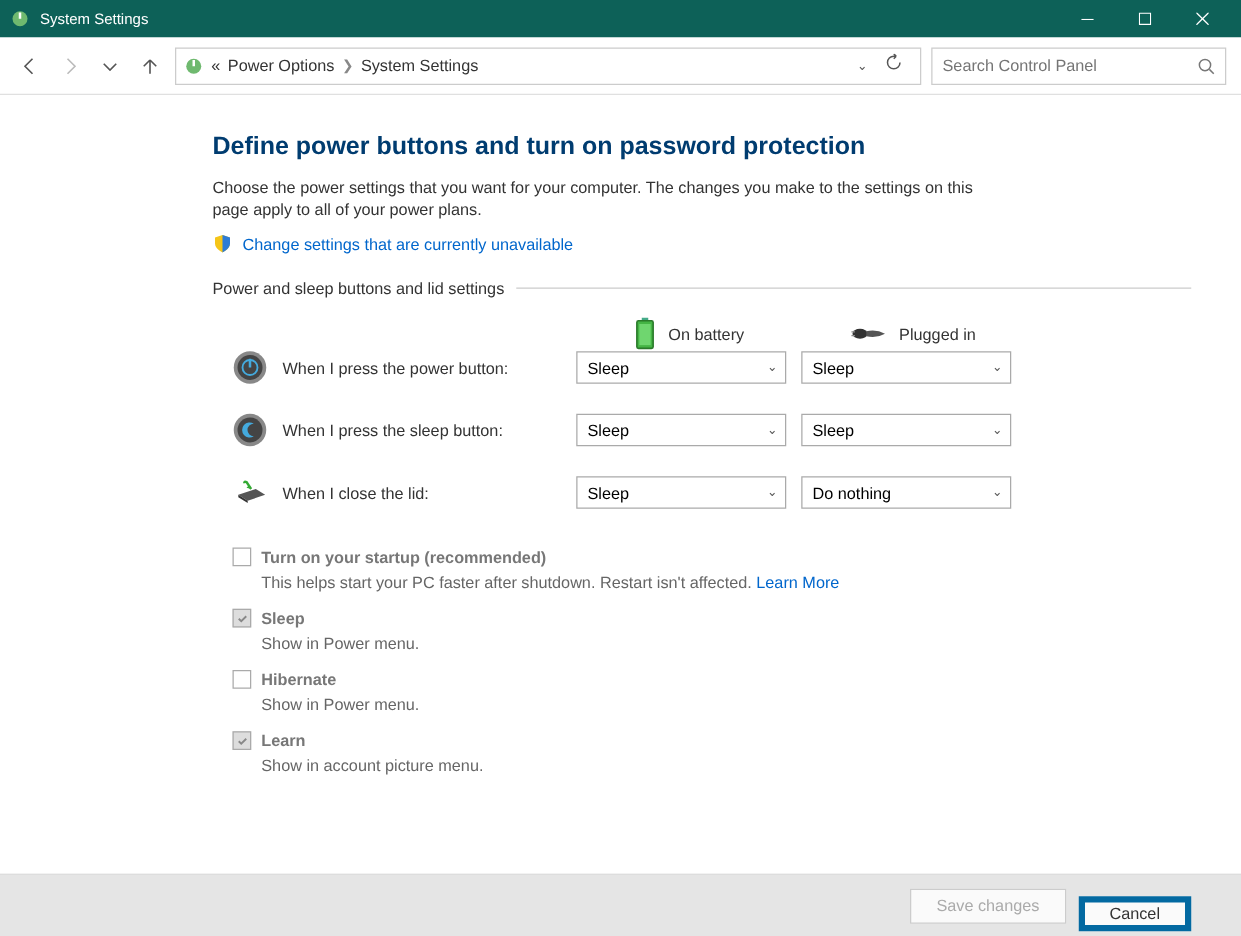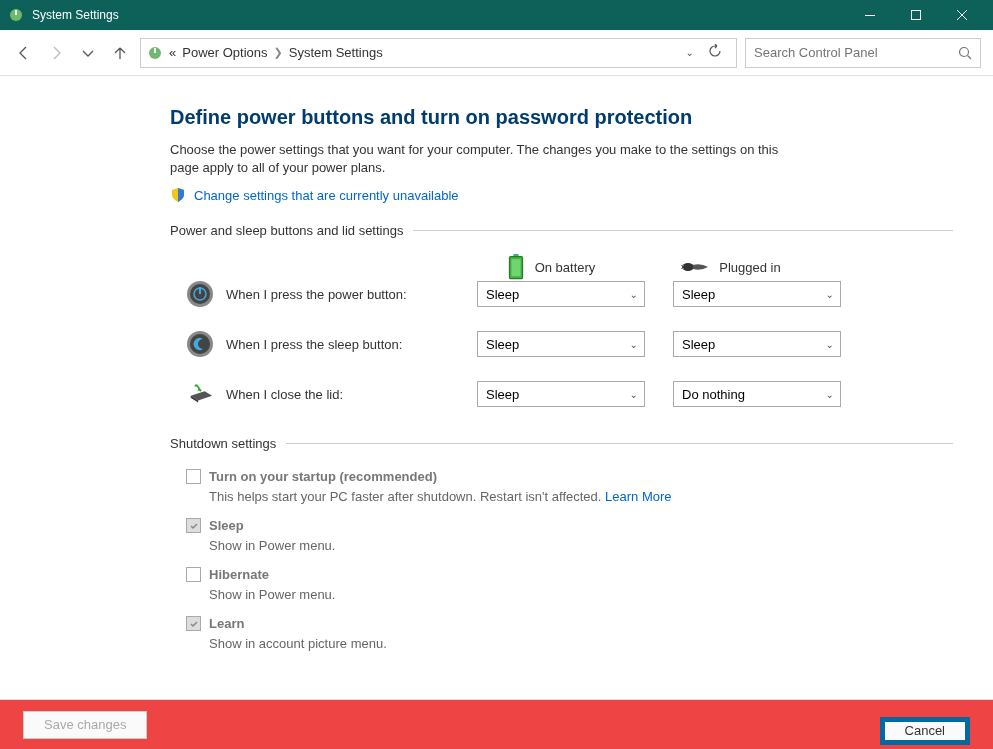--- a/index.html
+++ b/index.html
@@ -20,33 +20,33 @@
     .page-title { font-size: 20px; color: #003c70; font-weight: 700; margin-bottom: 12px; }
     .page-desc { font-size: 13px; color: #333; line-height: 1.4; max-width: 640px; margin-bottom: 10px; }
     .shield-link { display: flex; align-items: center; gap: 8px; margin-bottom: 20px; }
     .shield-icon { width: 16px; height: 16px; }
     .link { color: #0066cc; font-size: 13px; cursor: pointer; }
     .section-header { font-size: 13px; color: #333; margin-bottom: 16px; display: flex; align-items: center; gap: 10px; }
     .section-header::after { content: ""; flex: 1; height: 1px; background: #ccc; }
     .power-grid { margin-left: 16px; margin-bottom: 28px; width: 630px; }
     .grid-header { display: grid; grid-template-columns: 275px 180px 180px; align-items: center; }
     .col-hdr { display: flex; align-items: center; justify-content: center; gap: 10px; font-size: 13px; color: #333; }
-    .grid-row { display: grid; grid-template-columns: 275px 180px 180px; align-items: center; margin-bottom: 22px; gap: 16px; }
+    .grid-row { display: grid; grid-template-columns: 275px 180px 180px; align-items: center; margin-bottom: 22px; gap: 0; }
     .row-label { display: flex; align-items: center; gap: 12px; font-size: 13px; color: #333; }
     .row-icon { width: 28px; height: 28px; display: flex; align-items: center; justify-content: center; }
     .dropdown { width: 168px; height: 26px; border: 1px solid #aaa; display: flex; align-items: center; justify-content: space-between; padding: 0 6px 0 8px; font-size: 13px; background: #fff; margin-right: 12px; }
     .dropdown-chev { font-size: 10px; color: #555; }
     .shutdown-section { margin-bottom: 20px; }
     .shutdown-items { margin-left: 16px; }
     .check-item { display: flex; align-items: flex-start; gap: 8px; margin-bottom: 10px; }
     .checkbox { width: 15px; height: 15px; border: 1px solid #aaa; background: #fff; display: flex; align-items: center; justify-content: center; flex-shrink: 0; margin-top: 2px; }
     .checkbox.checked { background: #ddd; }
     .check-content { font-size: 13px; color: #666; line-height: 1.5; }
     .check-label { font-weight: 600; color: #777; }
-    .footer { height: 50px; border-top: 1px solid #ddd; display: flex; align-items: center; justify-content: space-between; padding: 0 23px; gap: 10px; background: #ef4444; }
+    .footer { height: 50px; border-top: 1px solid #ddd; display: flex; align-items: center; justify-content: flex-end; padding: 0 40px; gap: 10px; background: #e5e5e5; }
     .btn { height: 28px; padding: 0 20px; border: 1px solid #ccc; background: #fafafa; font-size: 13px; display: flex; align-items: center; justify-content: center; }
     .btn.disabled { color: #aaa; }
     .btn.primary { border: 5px solid #0369a1; color: #333; margin-top: 12px; }
     .battery-svg { width: 18px; height: 26px; }
     .plug-svg { width: 28px; height: 18px; }
   </style>
 </head>
 <body>
 
 <div class="titlebar">
@@ -218,23 +218,20 @@
           <span class="dropdown-chev">⌄</span>
         </div>
       <div class="dropdown">
           <span>Do nothing</span>
           <span class="dropdown-chev">⌄</span>
         </div>
     </div>
   </div>
 
   <div class="shutdown-section">
-    <div class="section-header">
-      <span>Shutdown settings</span>
-    </div>
     <div class="shutdown-items">
 
       <div class="check-item">
         <div class="checkbox"></div>
         <div class="check-content">
           <span class="check-label">Turn on your startup (recommended)</span><br>
           <span>This helps start your PC faster after shutdown. Restart isn't affected. </span><span class="link">Learn More</span>
         </div>
       </div>
 

